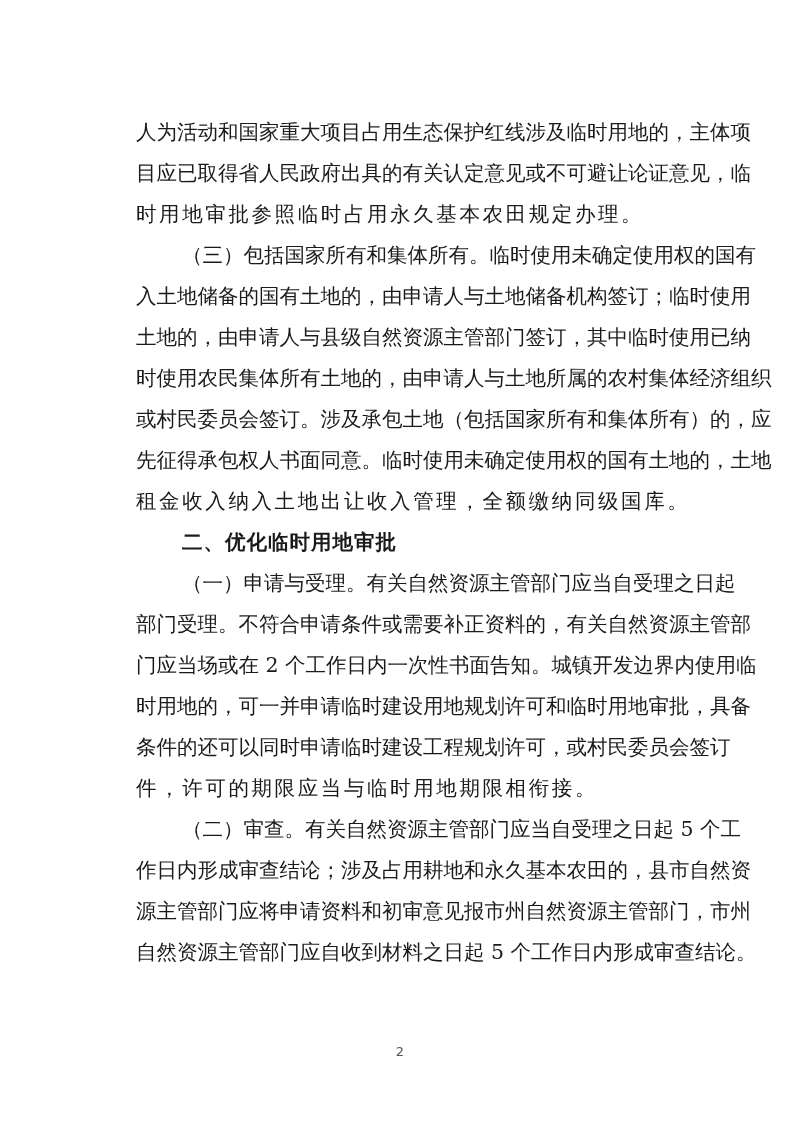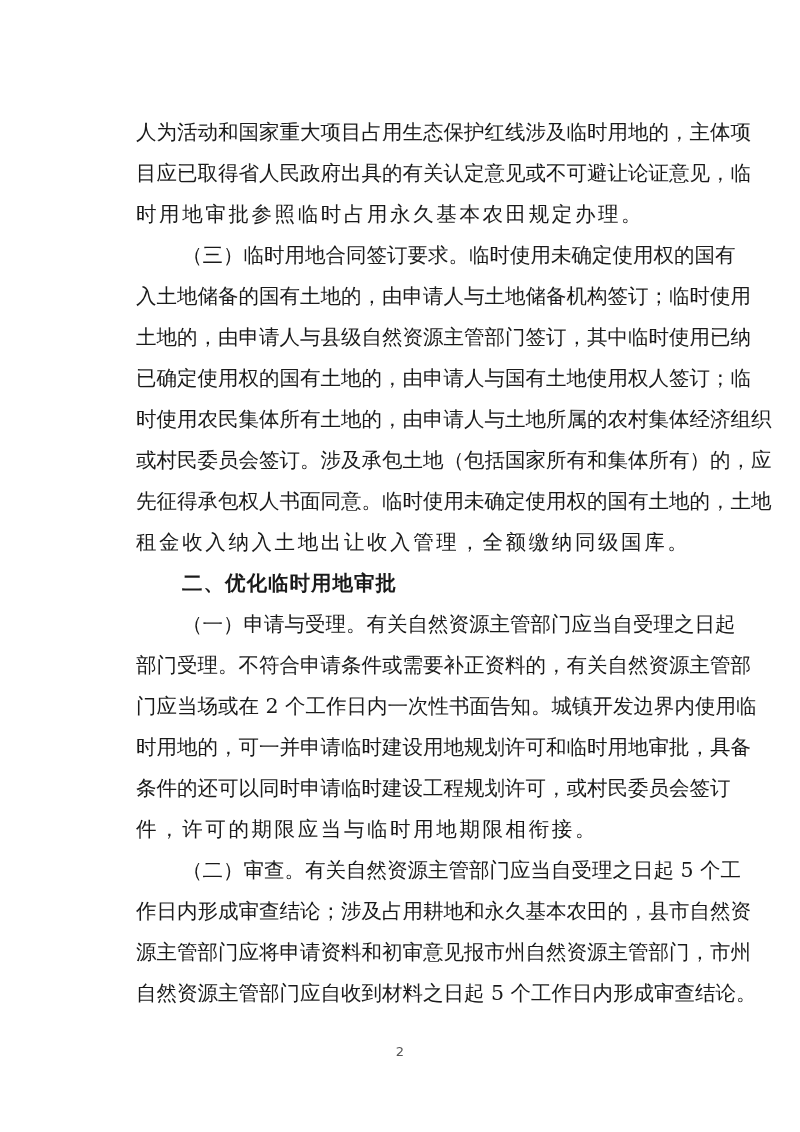--- a/index.html
+++ b/index.html
@@ -55,24 +55,23 @@
     }
   </style>
 </head>
 <body>
 
 <div class="page-body">
   <div class="line justify">人为活动和国家重大项目占用生态保护红线涉及临时用地的，主体项</div>
   <div class="line justify">目应已取得省人民政府出具的有关认定意见或不可避让论证意见，临</div>
   <div class="line">时用地审批参照临时占用永久基本农田规定办理。</div>
 
-  <div class="line justify indent">（三）临时用地合同签订要求。临时使用未确定使用权的国有</div>
+  <div class="line justify indent">（三）包括国家所有和集体所有。临时使用未确定使用权的国有</div>
   <div class="line justify">入土地储备的国有土地的，由申请人与土地储备机构签订；临时使用</div>
   <div class="line justify">土地的，由申请人与县级自然资源主管部门签订，其中临时使用已纳</div>
-  <div class="line justify">已确定使用权的国有土地的，由申请人与国有土地使用权人签订；临</div>
   <div class="line justify">时使用农民集体所有土地的，由申请人与土地所属的农村集体经济组织</div>
   <div class="line justify">或村民委员会签订。涉及承包土地（包括国家所有和集体所有）的，应</div>
   <div class="line justify">先征得承包权人书面同意。临时使用未确定使用权的国有土地的，土地</div>
   <div class="line">租金收入纳入土地出让收入管理，全额缴纳同级国库。</div>
 
   <div class="line indent heading">二、优化临时用地审批</div>
 
   <div class="line justify indent">（一）申请与受理。有关自然资源主管部门应当自受理之日起</div>
   <div class="line justify">部门受理。不符合申请条件或需要补正资料的，有关自然资源主管部</div>
   <div class="line justify">门应当场或在 2 个工作日内一次性书面告知。城镇开发边界内使用临</div>

